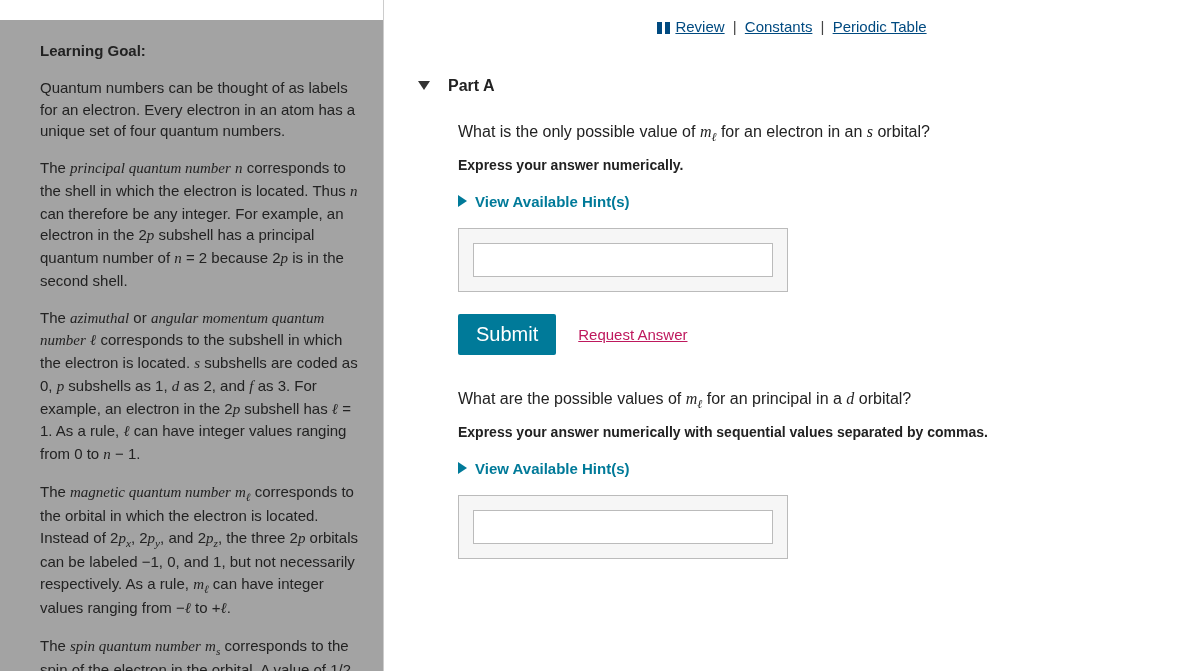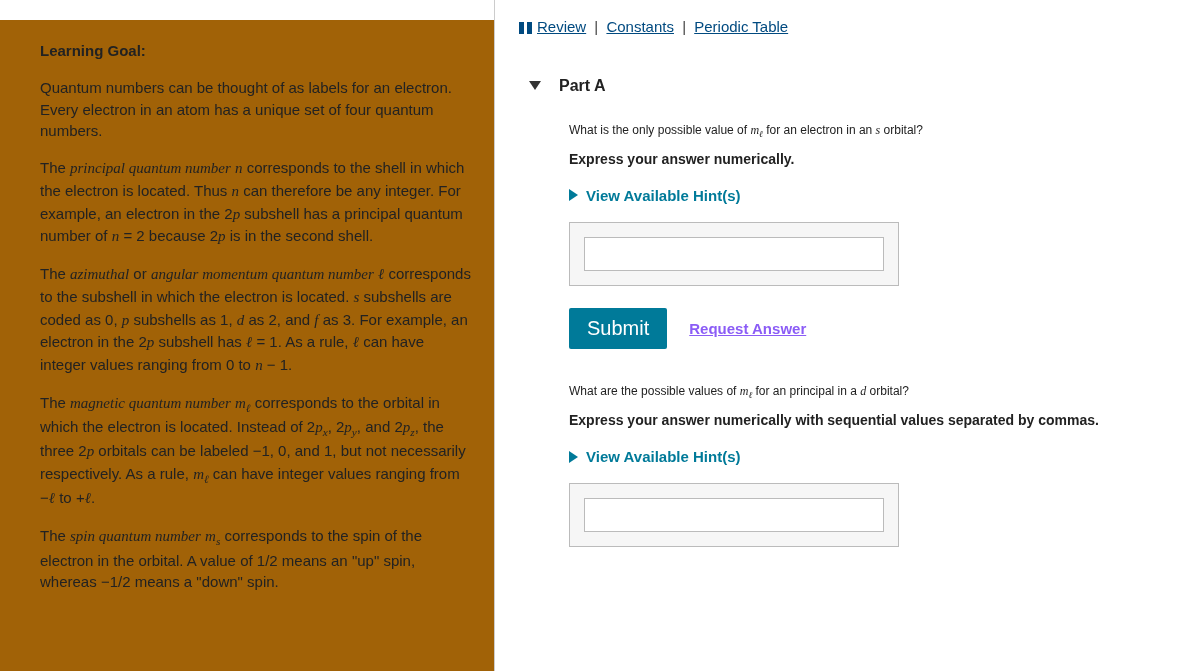--- a/index.html
+++ b/index.html
@@ -6,37 +6,37 @@
     body {
       font-family: Arial, Helvetica, sans-serif;
       font-size: 15px;
       color: #222;
       background: #fff;
       display: flex;
       width: 1200px;
       height: 671px;
     }
     .left-panel {
-      width: 494px;
-      background: #a16207;
+      width: 383px;
+      background: #a3a3a3;
       padding: 20px 22px 20px 40px;
       margin: 20px 0 0 0;
       line-height: 1.45;
       flex-shrink: 0;
     }
     .left-panel p { margin-bottom: 15px; }
     .lg-label { font-weight: bold; }
     .right-panel {
       flex: 1;
       padding: 18px 24px 0 24px;
       border-left: 1px solid #ccc;
       margin-top: 0;
     }
     .top-links {
-      text-align: left;
+      text-align: center;
       margin-bottom: 40px;
     }
     .top-links a, .top-links span {
       color: #004a80;
       text-decoration: underline;
       cursor: pointer;
       font-size: 15px;
     }
     .top-links .sep { text-decoration: none; color: #444; margin: 0 4px; }
     .pause-icon {
@@ -54,21 +54,21 @@
     }
     .caret-down {
       width: 0; height: 0;
       border-left: 6px solid transparent;
       border-right: 6px solid transparent;
       border-top: 9px solid #333;
       cursor: pointer;
     }
     .part-title { font-weight: bold; font-size: 16px; text-align: right; }
     .part-body { margin-left: 50px; margin-bottom: 35px; }
-    .question { font-size: 12px; margin-bottom: 12px; }
+    .question { font-size: 16px; margin-bottom: 12px; }
     .instruction { font-weight: bold; font-size: 14px; margin-bottom: 20px; }
     .hints-toggle {
       color: #007a99;
       font-weight: bold;
       cursor: pointer;
       margin-bottom: 18px;
       display: flex;
       align-items: center;
       gap: 8px;
       margin-top: 8px;
@@ -98,22 +98,22 @@
     .submit-btn {
       background: #007a99;
       color: #fff;
       border: none;
       padding: 9px 18px;
       font-size: 20px;
       cursor: pointer;
       border-radius: 2px;
     }
     .request-answer {
-      color: #8b5cf6;
-      font-weight: bold;
+      color: #be185d;
+      font-weight: normal;
       text-decoration: underline;
       cursor: pointer;
       text-align: center;
     }
     .mathit { font-style: italic; font-family: 'Times New Roman', serif; }
     .sub { vertical-align: sub; font-size: 0.75em; }
   </style>
 </head>
 <body>
 

